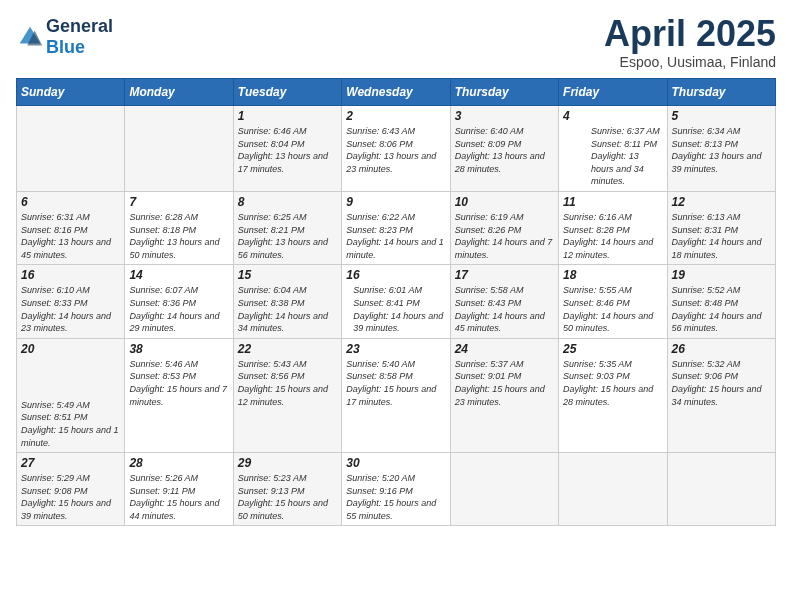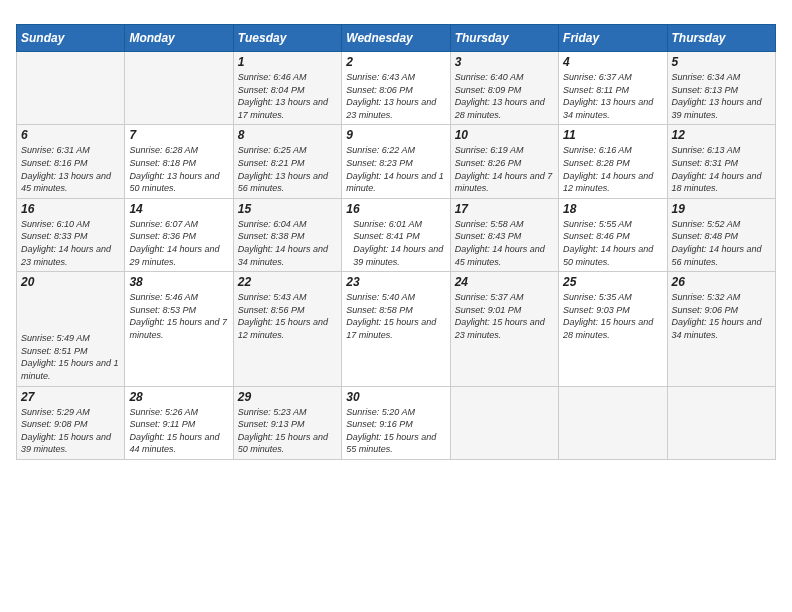--- a/index.html
+++ b/index.html
@@ -103,20 +103,35 @@
     }
     
     .row-odd td { background: #fff; }
     .row-even td { background: #f0f4f8; }
     .row-odd td.empty-cell { background: #f5f5f5; }
   </style>
 </head>
 <body>
 
 <div class="header">
+  <div class="logo">
+    <svg class="logo-icon" viewBox="0 0 30 30">
+      <rect x="0" y="0" width="30" height="30" fill="white"></rect>
+      <polygon points="15,4 26,22 4,22" fill="#1a7abf" opacity="0.8"></polygon>
+      <polygon points="20,8 28,24 12,24" fill="#1a3a5c" opacity="0.6"></polygon>
+    </svg>
+    <div>
+      <span class="logo-text-general">General</span><br>
+      <span class="logo-text-blue">Blue</span>
+    </div>
+  </div>
+  <div class="title-block">
+    <div class="month-title">April 2025</div>
+    <div class="subtitle">Espoo, Uusimaa, Finland</div>
+  </div>
 </div>
 
 <table class="calendar">
   <thead>
     <tr>
     <th>Sunday</th>
         <th>Monday</th>
         <th>Tuesday</th>
         <th>Wednesday</th>
         <th>Thursday</th>
@@ -141,21 +156,21 @@
 Daylight: 13 hours and 23 minutes.</div>
         </td>
         <td>
           <span class="day-number">3</span>
           <div class="day-info" style="white-space: pre-line;">Sunrise: 6:40 AM
 Sunset: 8:09 PM
 Daylight: 13 hours and 28 minutes.</div>
         </td>
         <td>
           <span class="day-number">4</span>
-          <div class="day-info" style="white-space: pre-line;">Sunrise: 6:37 AM
+          <div class="day-info" style="white-space: pre-line; margin-left: 28px;">Sunrise: 6:37 AM
 Sunset: 8:11 PM
 Daylight: 13 hours and 34 minutes.</div>
         </td>
         <td>
           <span class="day-number">5</span>
           <div class="day-info" style="white-space: pre-line;">Sunrise: 6:34 AM
 Sunset: 8:13 PM
 Daylight: 13 hours and 39 minutes.</div>
         </td>
       </tr>

